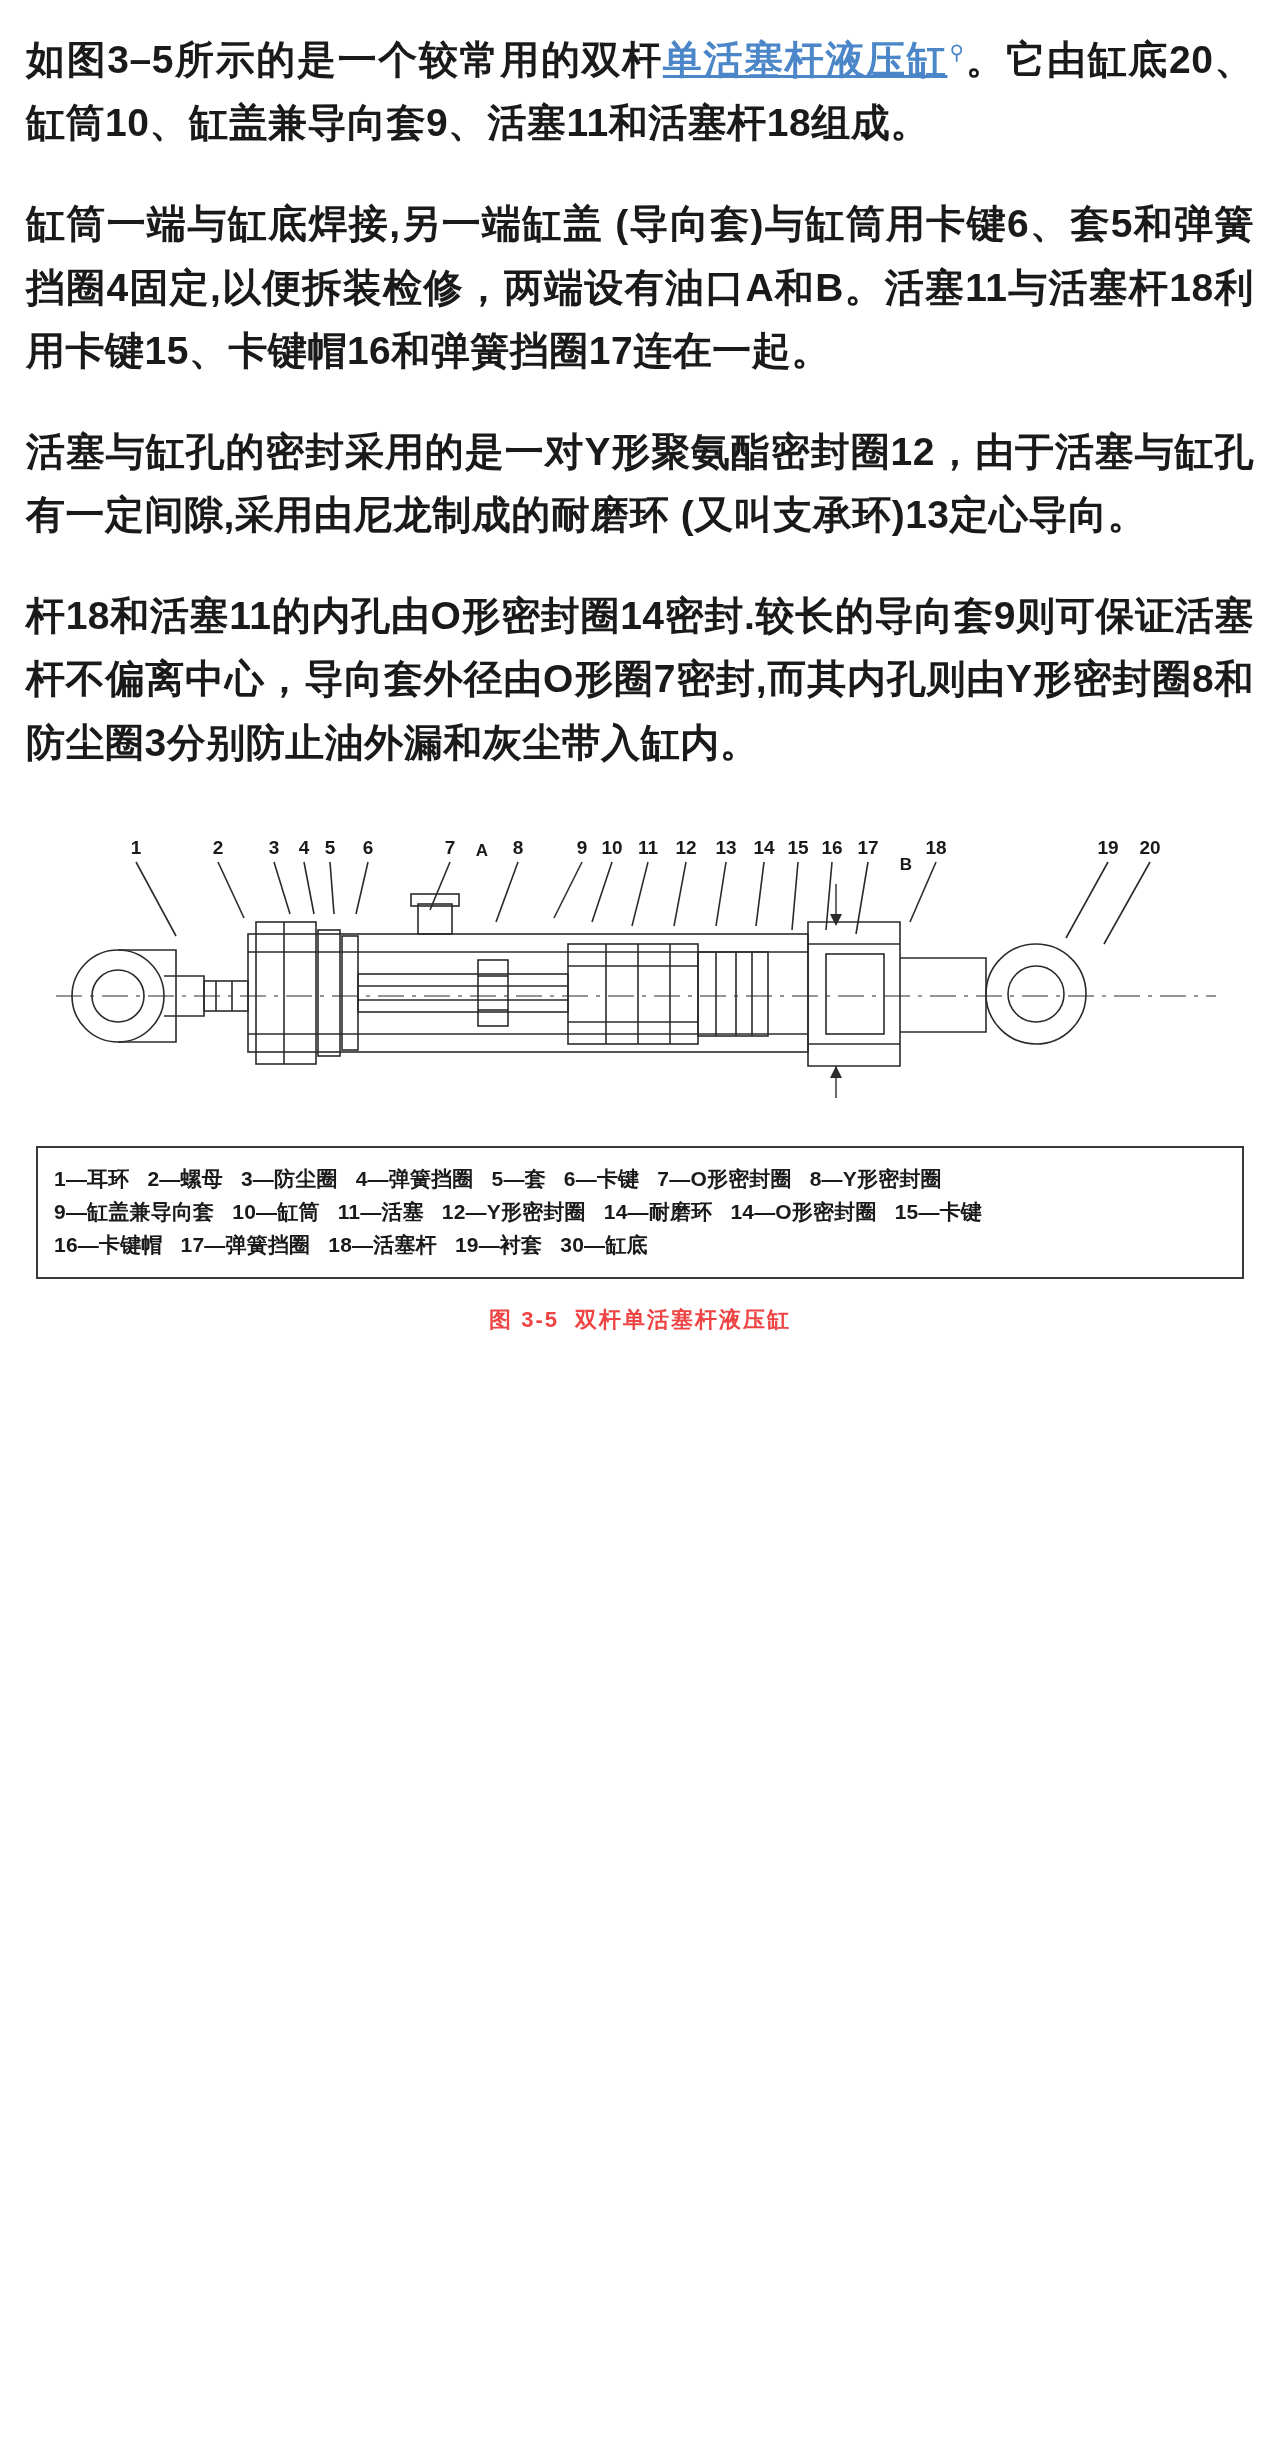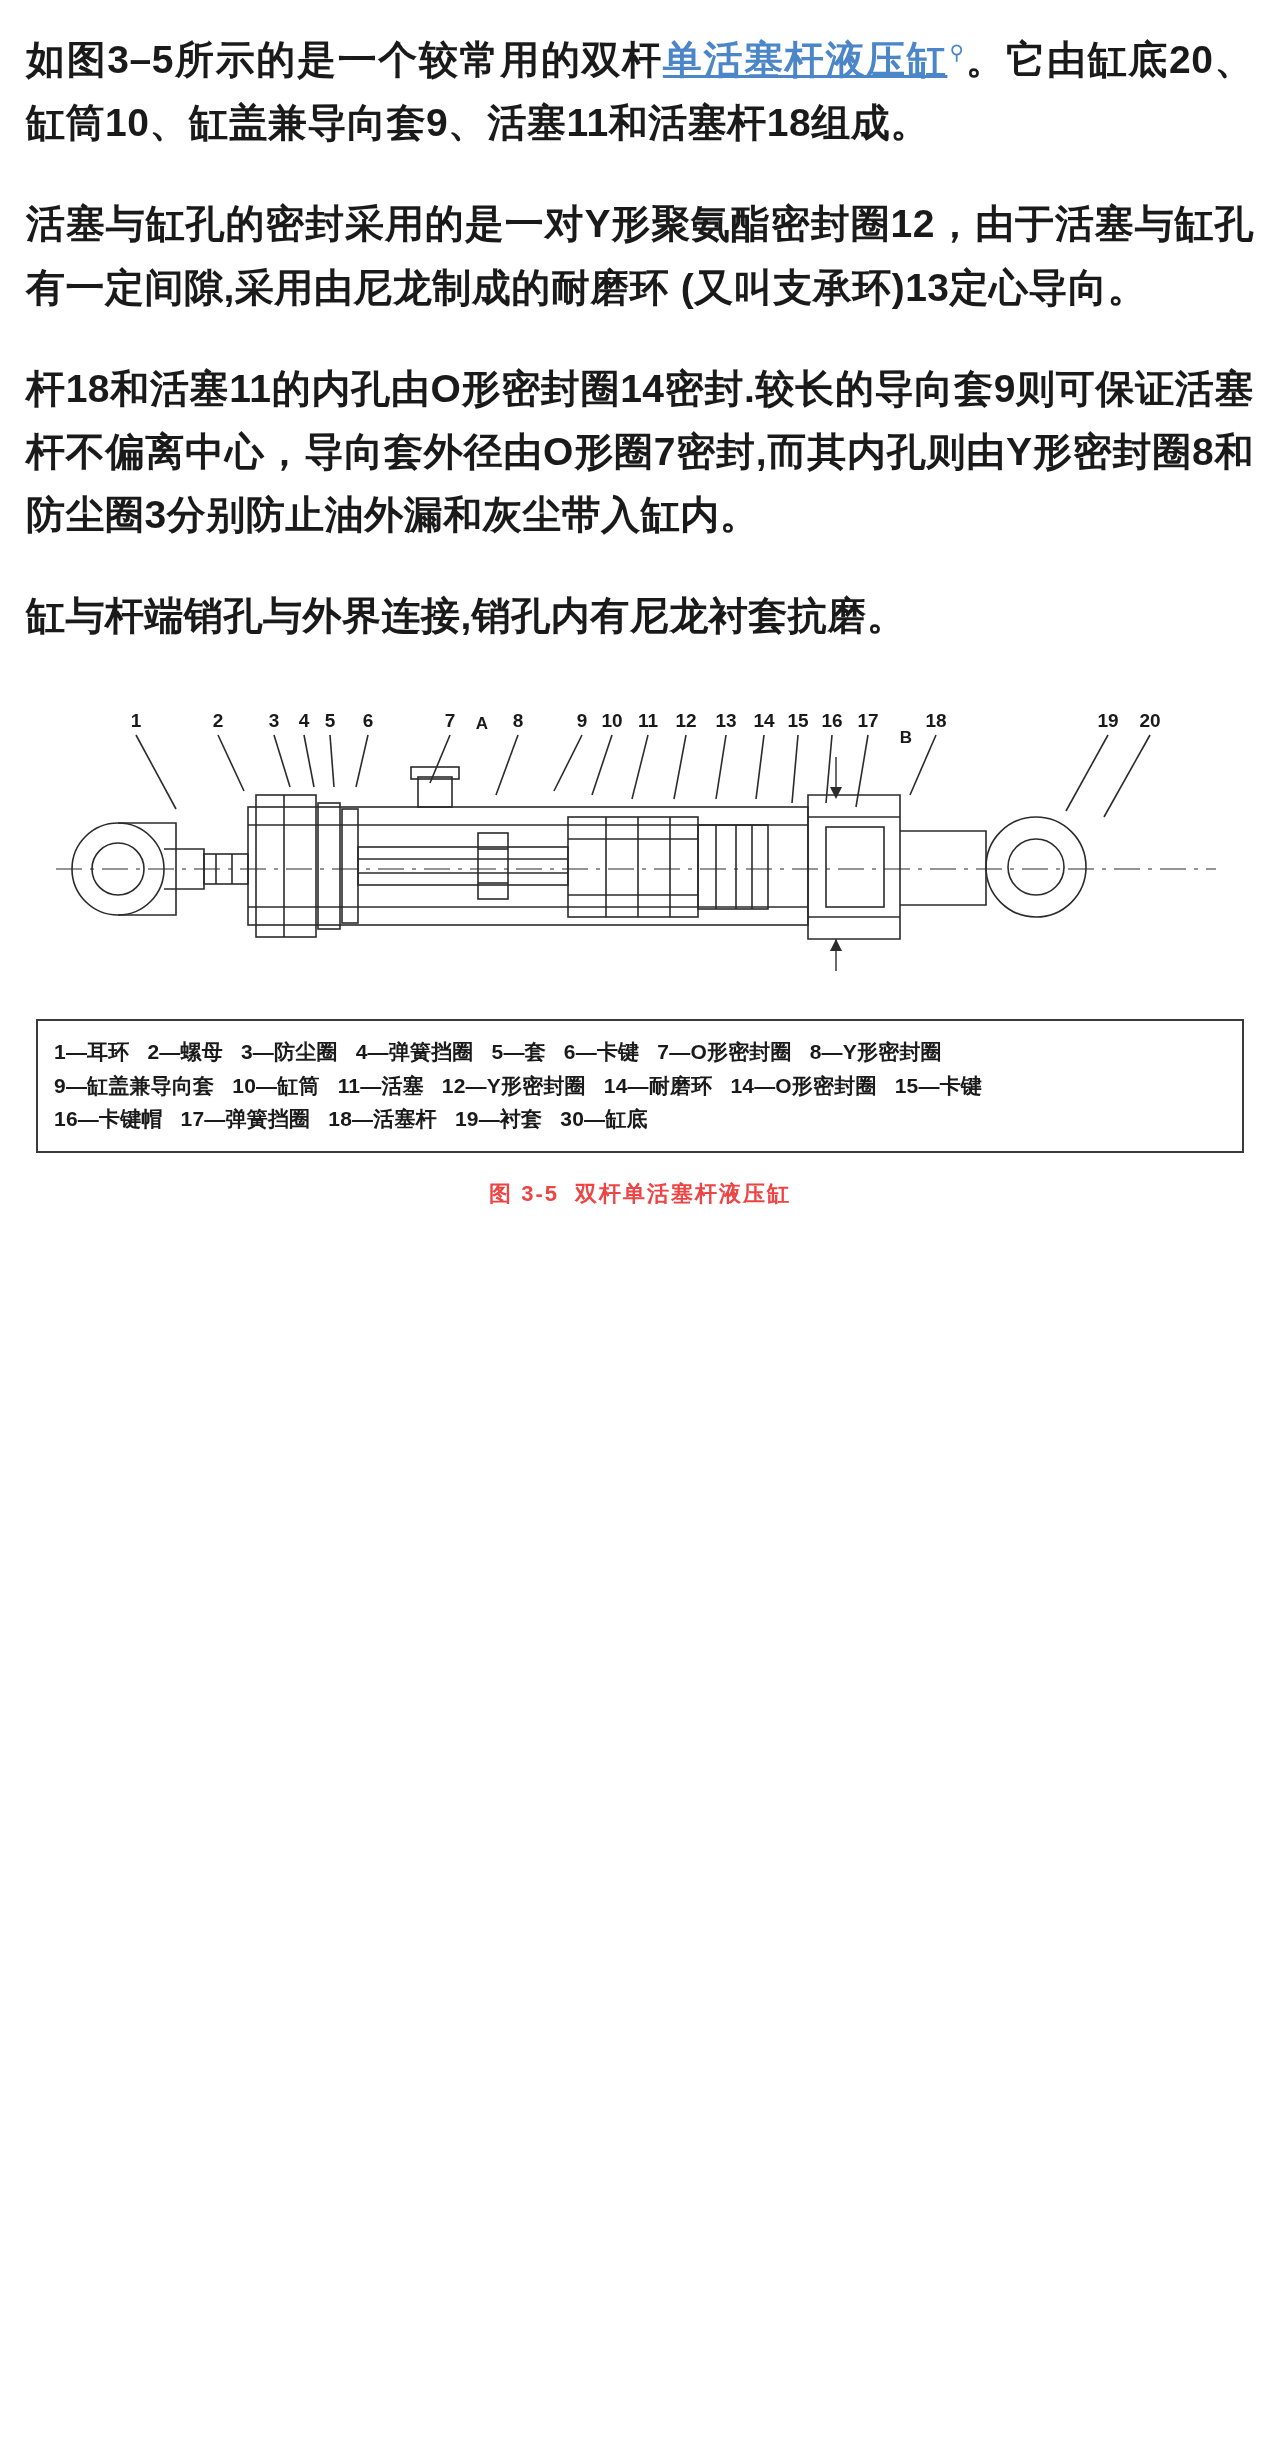--- a/index.html
+++ b/index.html
@@ -72,23 +72,23 @@
 </style>
 </head>
 <body>
 
 <div class="page">
 
   <p class="para">
     <span>如图3–5所示的是一个较常用的双杆</span><a class="link" href="#">单活塞杆液压缸</a><span class="sup-search">⚲</span><span>。它由缸底20、缸筒10、缸盖兼导向套9、活塞11和活塞杆18组成。</span>
   </p>
 
+  <p class="para">缸筒一端与缸底焊接,另一端缸盖 (导向套)与缸筒用卡键6、套5和弹簧挡圈4固定,以便拆装检修，两端设有油口A和B。活塞11与活塞杆18利用卡键15、卡键帽16和弹簧挡圈17连在一起。</p>
   <p class="para">活塞与缸孔的密封采用的是一对Y形聚氨酯密封圈12，由于活塞与缸孔有一定间隙,采用由尼龙制成的耐磨环 (又叫支承环)13定心导向。</p>
   <p class="para">杆18和活塞11的内孔由O形密封圈14密封.较长的导向套9则可保证活塞杆不偏离中心，导向套外径由O形圈7密封,而其内孔则由Y形密封圈8和防尘圈3分别防止油外漏和灰尘带入缸内。</p>
-  <p class="para">缸与杆端销孔与外界连接,销孔内有尼龙衬套抗磨。</p>
 
   <div class="figure-wrap">
 
     <div class="figure-svg-holder">
       <svg viewBox="0 0 1230 300" width="1230" height="300" xmlns="http://www.w3.org/2000/svg">
         <g stroke="#2b2b2b" fill="none" stroke-width="1.6">
 
           <line x1="110" y1="36" x2="150" y2="110"></line>
           <line x1="192" y1="36" x2="218" y2="92"></line>
           <line x1="248" y1="36" x2="264" y2="88"></line>

